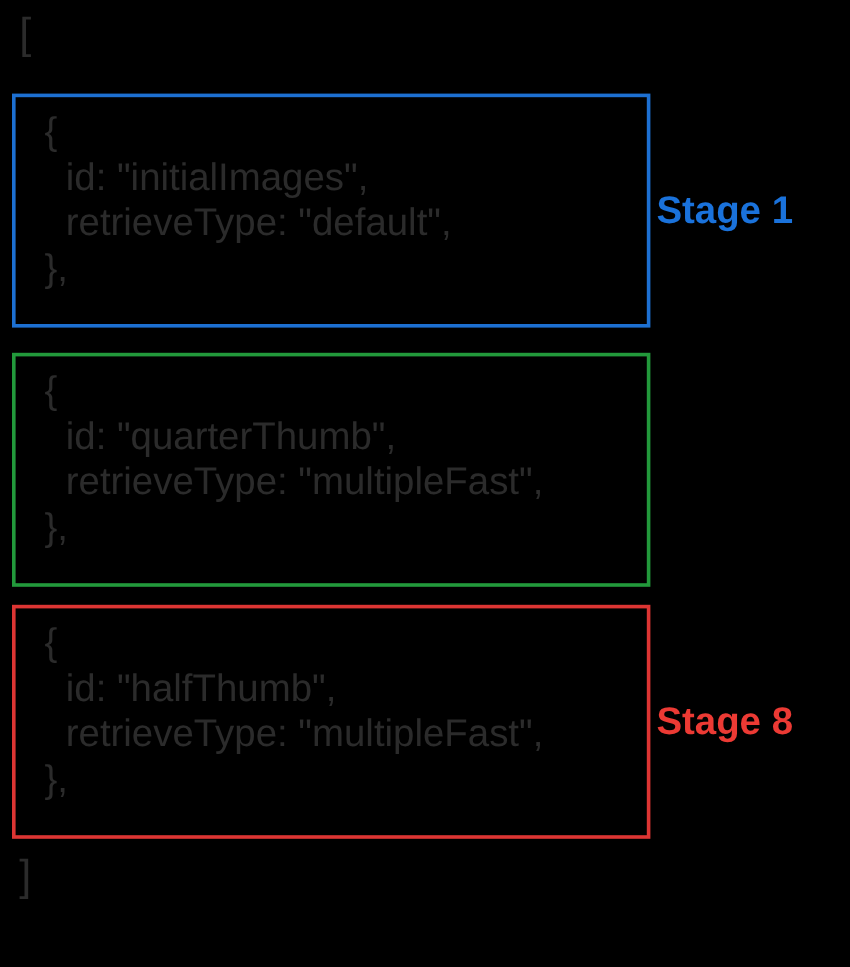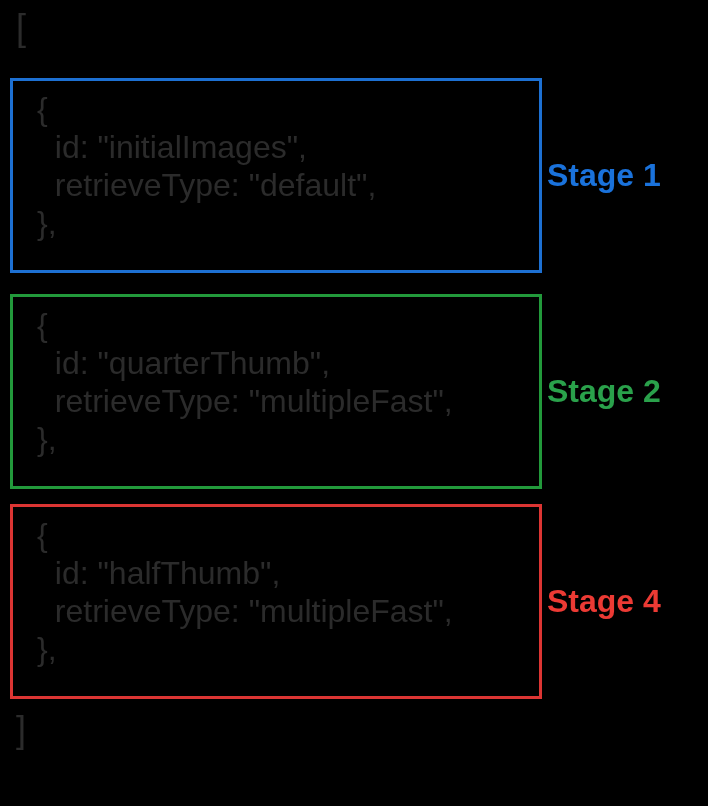--- a/index.html
+++ b/index.html
@@ -77,26 +77,25 @@
   <div class="stage-label pos-1" style="color: rgb(26, 114, 219);">Stage 1</div>
 
   <div class="stage-box pos-2" style="border-color: rgb(34, 153, 59);">
     <div class="code">
       <div class="code-line">{</div>
       <div class="code-line">  id: "quarterThumb",</div>
       <div class="code-line">  retrieveType: "multipleFast",</div>
       <div class="code-line">},</div>
     </div>
   </div>
-  <div class="stage-label pos-2" style="color: rgb(42, 161, 75);">Stage 2</div>
 
   <div class="stage-box pos-3" style="border-color: rgb(220, 53, 51);">
     <div class="code">
       <div class="code-line">{</div>
       <div class="code-line">  id: "halfThumb",</div>
       <div class="code-line">  retrieveType: "multipleFast",</div>
       <div class="code-line">},</div>
     </div>
   </div>
-  <div class="stage-label pos-3" style="color: rgb(236, 58, 52);">Stage 4</div>
+  <div class="stage-label pos-3" style="color: rgb(236, 58, 52);">Stage 8</div>
 
   <div class="bracket close">]</div>
 </div>
 
 </body></html>

